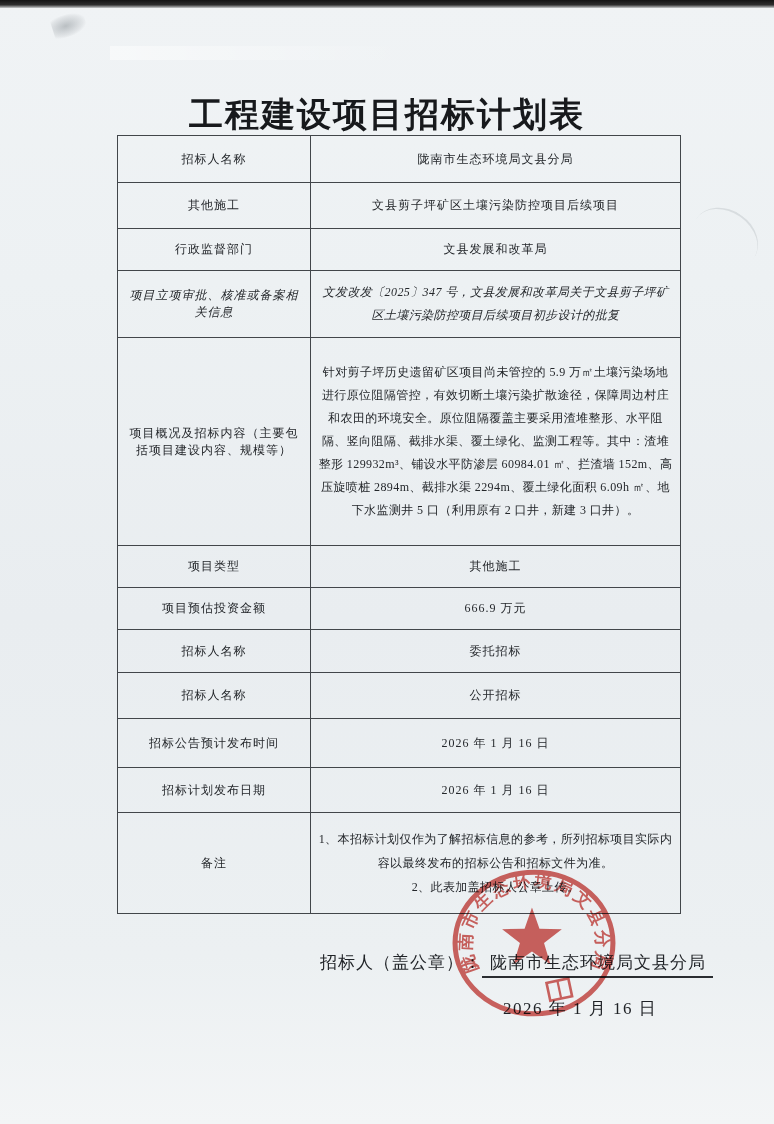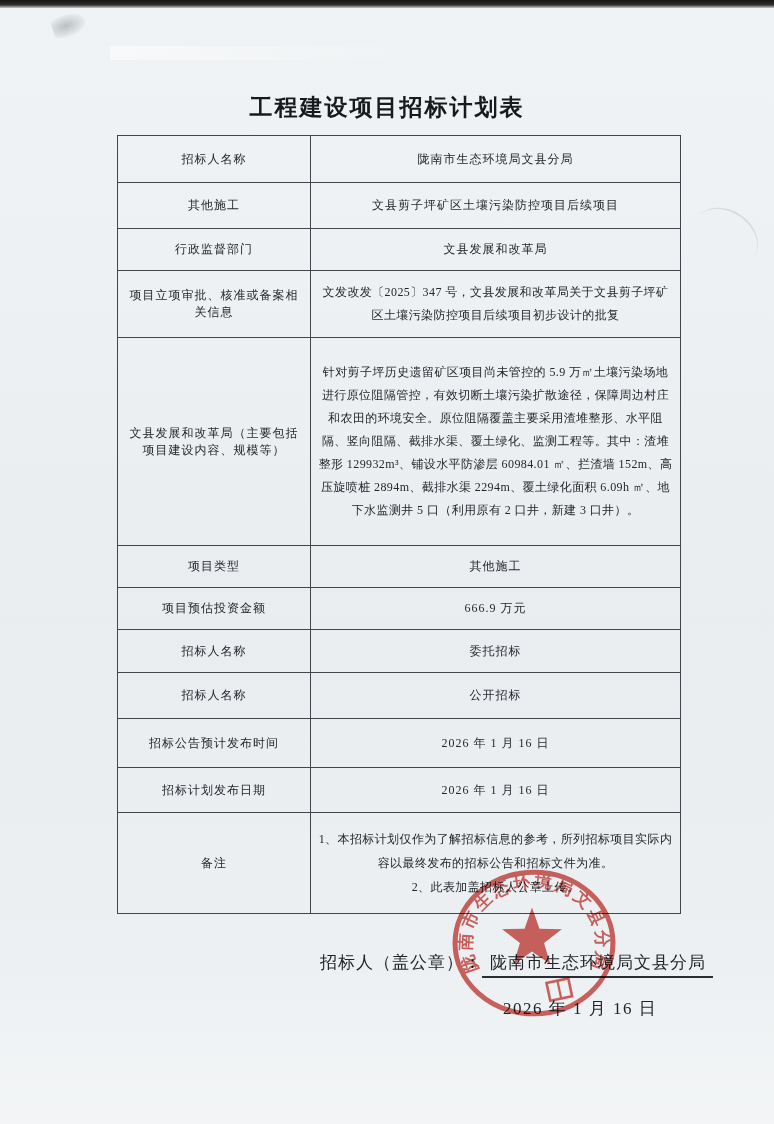--- a/index.html
+++ b/index.html
@@ -27,21 +27,21 @@
   }
   .smudge-c{
     position:absolute;left:690px;top:210px;width:70px;height:55px;
     border-radius:50%;
     border-top:2px solid rgba(150,158,165,0.25);
     transform:rotate(35deg);
   }
   .doc-title{
     position:absolute;top:92px;left:0;width:774px;
     text-align:center;
-    font-size:23px;font-weight:bold;letter-spacing:2px;color:#17191c;
+    font-size:34px;font-weight:bold;letter-spacing:2px;color:#17191c;
   }
   table.bid-table{
     position:absolute;left:117px;top:135px;width:563px;
     border-collapse:collapse;table-layout:fixed;
     background:transparent;
   }
   table.bid-table td{
     border:1.5px solid #42464a;
     font-size:12px;
     padding:2px 6px;
@@ -57,21 +57,21 @@
   td.val-left{
     text-align:center;padding:5px 8px 5px 12px;
     line-height:23px;letter-spacing:0.4px;
   }
   td.notes-cell{
     white-space:pre-line;
     line-height:24px;
     vertical-align:top;padding-top:7px;margin-top:23px;
   }
   tr.r0{height:47px;} tr.r1{height:46px;} tr.r2{height:42px;}
-  tr.r3{height:67px;} tr.r4{height:208px;}
+  tr.r3{height:67px;font-style:italic;} tr.r4{height:208px;}
   tr.r5{height:42px;} tr.r6{height:42px;} tr.r7{height:43px;}
   tr.r8{height:46px;} tr.r9{height:49px;} tr.r10{height:45px;}
   tr.r11{height:101px;}
   .signature-row{
     position:absolute;left:320px;top:951px;
     font-size:17px;letter-spacing:1px;color:#1f2226;
     white-space:nowrap;
   }
   .signature-name{
     display:inline-block;
@@ -116,21 +116,21 @@
       </tr>
       <tr class="r2">
         <td class="label-cell">行政监督部门</td>
         <td class="value-cell val-center">文县发展和改革局</td>
       </tr>
       <tr class="r3">
         <td class="label-cell">项目立项审批、核准或备案相关信息</td>
         <td class="value-cell val-left">文发改发〔2025〕347 号，文县发展和改革局关于文县剪子坪矿区土壤污染防控项目后续项目初步设计的批复</td>
       </tr>
       <tr class="r4">
-        <td class="label-cell">文县发展和改革局（主要包括项目建设内容、规模等）</td>
+        <td class="label-cell">项目概况及招标内容（主要包括项目建设内容、规模等）</td>
         <td class="value-cell val-left">针对剪子坪历史遗留矿区项目尚未管控的 5.9 万㎡土壤污染场地进行原位阻隔管控，有效切断土壤污染扩散途径，保障周边村庄和农田的环境安全。原位阻隔覆盖主要采用渣堆整形、水平阻隔、竖向阻隔、截排水渠、覆土绿化、监测工程等。其中：渣堆整形 129932m³、铺设水平防渗层 60984.01 ㎡、拦渣墙 152m、高压旋喷桩 2894m、截排水渠 2294m、覆土绿化面积 6.09h ㎡、地下水监测井 5 口（利用原有 2 口井，新建 3 口井）。</td>
       </tr>
       <tr class="r5">
         <td class="label-cell">项目类型</td>
         <td class="value-cell val-center">其他施工</td>
       </tr>
       <tr class="r6">
         <td class="label-cell">项目预估投资金额</td>
         <td class="value-cell val-center">666.9 万元</td>
       </tr>

